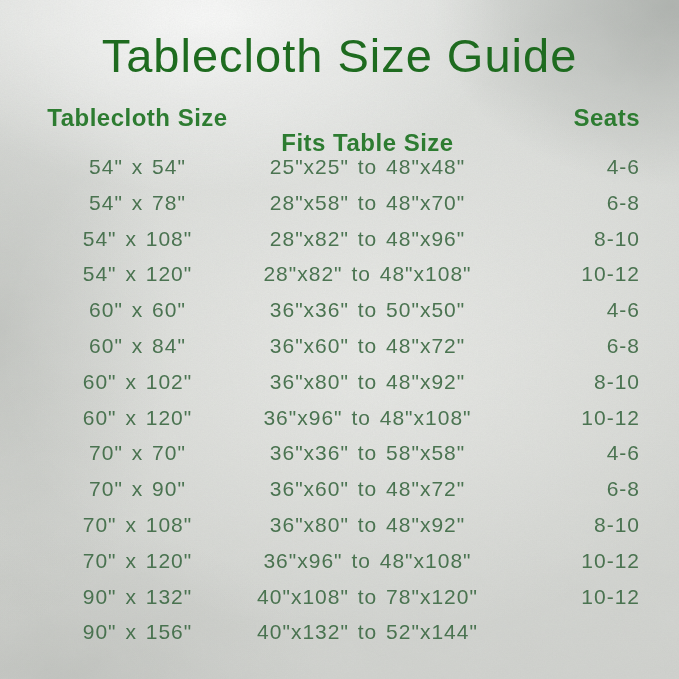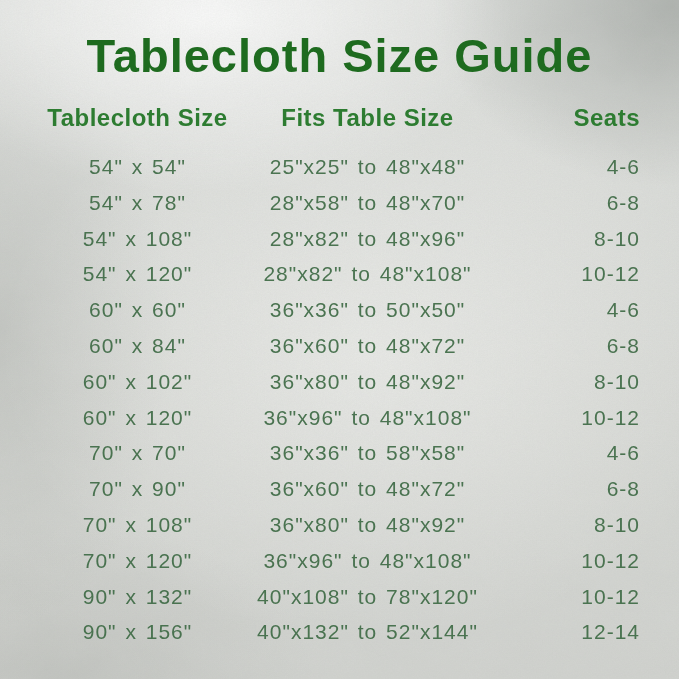--- a/index.html
+++ b/index.html
@@ -24,21 +24,21 @@
     left: 0; top: 0;
     width: 679px; height: 679px;
     pointer-events: none;
   }
   .title {
     position: absolute;
     left: 0; top: 30px;
     width: 679px;
     text-align: center;
     font-size: 47px;
-    font-weight: bold;
+    font-weight: normal;
     letter-spacing: 1px;
     line-height: 52px;
     white-space: nowrap;
   }
   .row {
     position: absolute;
     left: 0;
     width: 674px;
     height: 30px;
     line-height: 30px;
@@ -82,21 +82,21 @@
       </filter>
     </defs>
     <rect width="679" height="679" filter="url(#crumple)" opacity="0.55"></rect>
     <rect width="679" height="679" filter="url(#grain)" opacity="0.55"></rect>
   </svg>
 
   <div class="title" style="color: rgb(30, 107, 31);">Tablecloth Size Guide</div>
 
   <div class="row header-row">
     <span class="cell c1 th" style="color: rgb(45, 124, 49);">Tablecloth Size</span>
-    <span class="cell c2 th" style="color: rgb(45, 124, 49);">Fits Table Size</span>
+    <span class="cell c2 th" style="color: rgb(45, 124, 49); margin-top: 25px;">Fits Table Size</span>
     <span class="cell c3 th" style="color: rgb(45, 124, 49);">Seats</span>
   </div>
 
   <div id="table-body">
       <div class="row" style="top: 152px;">
         <span class="cell td c1" style="color: rgb(64, 108, 71);">54" x 54"</span>
         <span class="cell td c2" style="color: rgb(64, 108, 71);">25"x25" to 48"x48"</span>
         <span class="cell td c3" style="color: rgb(64, 108, 71);">4-6</span>
       </div>
       <div class="row" style="top: 187.8px;">
@@ -155,17 +155,16 @@
         <span class="cell td c3" style="color: rgb(64, 108, 71);">10-12</span>
       </div>
       <div class="row" style="top: 581.6px;">
         <span class="cell td c1" style="color: rgb(64, 108, 71);">90" x 132"</span>
         <span class="cell td c2" style="color: rgb(64, 108, 71);">40"x108" to 78"x120"</span>
         <span class="cell td c3" style="color: rgb(64, 108, 71);">10-12</span>
       </div>
       <div class="row" style="top: 617.4px;">
         <span class="cell td c1" style="color: rgb(64, 108, 71);">90" x 156"</span>
         <span class="cell td c2" style="color: rgb(64, 108, 71);">40"x132" to 52"x144"</span>
-        <span class="cell td c3" style="color: rgb(64, 108, 71);">12-14</span>
       </div>
     </div>
 
 </div>
 
 </body></html>

